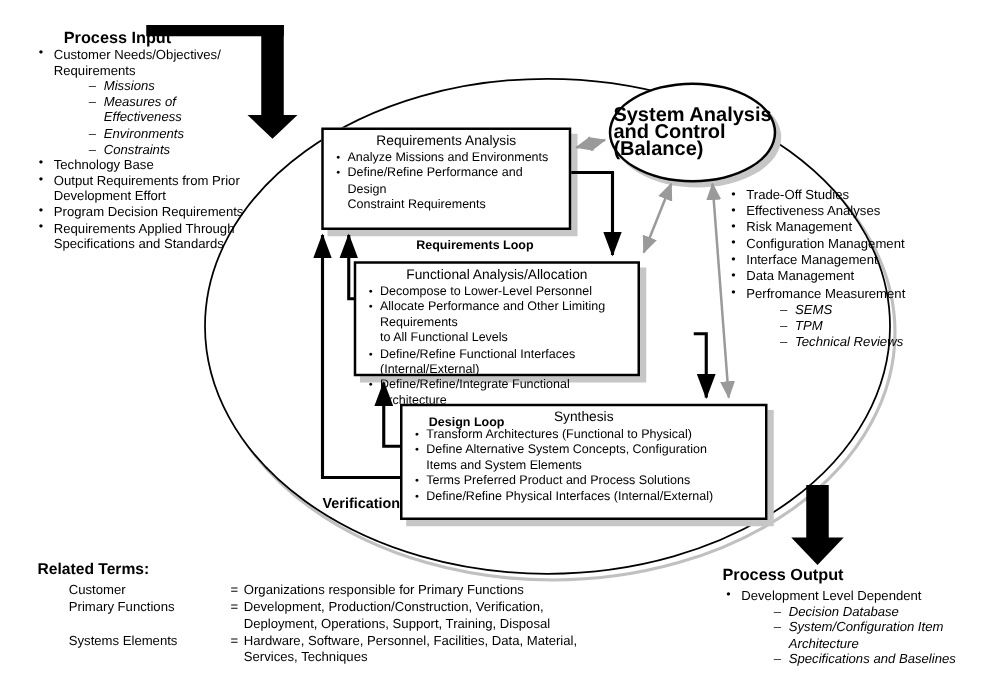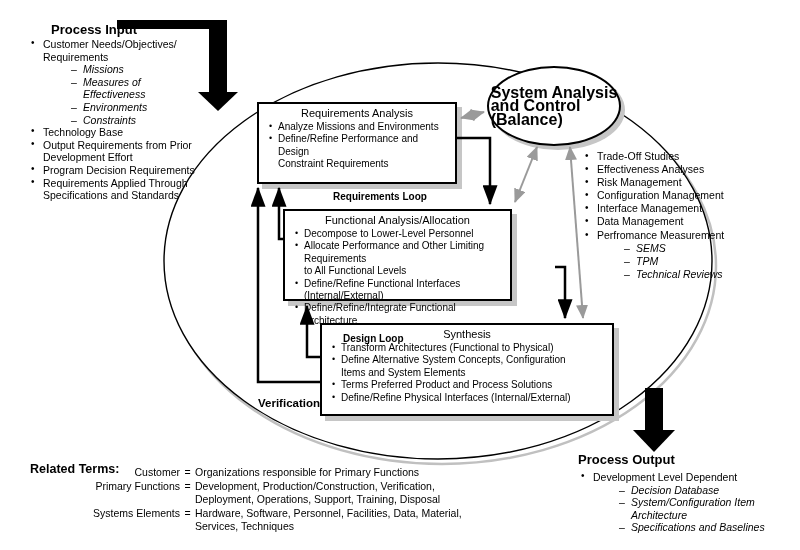--- a/index.html
+++ b/index.html
@@ -31,24 +31,24 @@
   .pbox li::before { content:"\2022"; position:absolute; left:2px; top:-1px; font-size:9px; }
 
   .ctl-ellipse { position:absolute; z-index:2; left:487px; top:66px; width:130px; height:76px;
           background:#fff; border:2px solid #000; border-radius:50%;
           box-shadow:4px 4px 0 #c6c6c6; display:flex; align-items:center; justify-content:center;
           text-align:left; font-weight:bold; font-size:16px; line-height:13.5px; white-space:pre-line; }
 
   .loop-label { position:absolute; z-index:2; font-weight:bold; font-size:10px; white-space:nowrap; }
 
   
-  .rt-title { position:absolute; z-index:2; font-weight:bold; font-size:12.5px;margin-top:14px; }
+  .rt-title { position:absolute; z-index:2; font-weight:bold; font-size:12.5px; }
   .rt-table { position:absolute; z-index:2; font-size:10.5px; line-height:13px; }
   .rt-row { display:flex; margin-bottom:1px; }
-  .rt-term { width:125px; text-align:right; flex:0 0 auto; }
+  .rt-term { width:125px; flex:0 0 auto; }
   .rt-eq { width:15px; text-align:center; flex:0 0 auto; }
   .rt-def { width:315px; white-space:pre-line; }
 </style>
 </head>
 <body>
 
 <div class="canvas">
 
   <svg class="layer z1" width="800" height="550">
     <ellipse cx="442" cy="266" rx="274" ry="198" fill="none" stroke="#c0c0c0" stroke-width="2.5"></ellipse>

